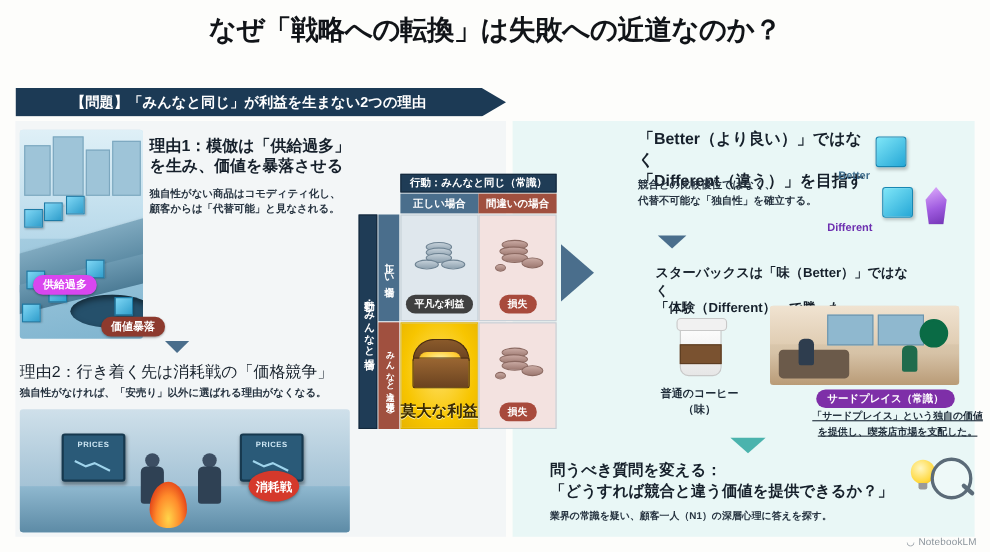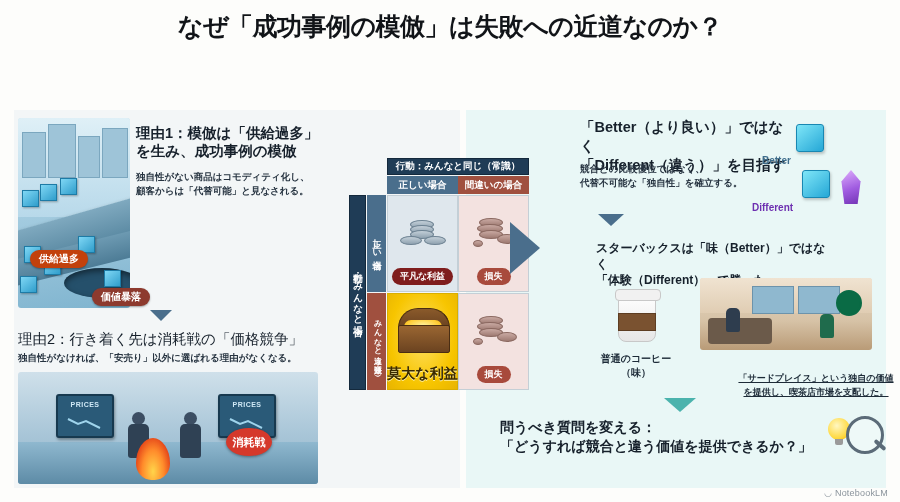--- a/index.html
+++ b/index.html
@@ -116,31 +116,31 @@
     position:absolute;left:118px;bottom:4px;width:34px;height:42px;
     background:radial-gradient(ellipse at 50% 80%,#ffd54a 0%,#ff8b2b 45%,#e03a16 80%);
     border-radius:50% 50% 45% 45%/60% 60% 40% 40%;
     filter:blur(.2px);
   }
   .badge{
     position:absolute;border-radius:11px;color:#fff;font-weight:bold;
     font-size:10px;padding:2px 9px;white-space:nowrap;
     box-shadow:0 1px 2px rgba(0,0,0,.35);
   }
-  .badge-blue{background:#c2410c;}
+  .badge-blue{background:#d946ef;}
   .badge-red{background:#8d3a2e;}
   .badge-round{
     position:absolute;width:46px;height:28px;border-radius:50%;
     background:#d5392b;color:#fff;font-size:11px;font-weight:bold;
     display:flex;align-items:center;justify-content:center;
     box-shadow:0 1px 3px rgba(0,0,0,.4);
   }
 
   
-  .matrix{position:absolute;left:326px;top:158px;width:180px;height:280px;margin-left:23px;}
+  .matrix{position:absolute;left:326px;top:158px;width:180px;height:280px;}
   .mx-top{
     position:absolute;left:38px;top:0;width:142px;height:17px;
     background:#1f3c56;color:#fff;font-size:9.5px;font-weight:bold;
     display:flex;align-items:center;justify-content:center;
     border:1px solid #14293c;box-sizing:border-box;
   }
   .mx-colh{
     position:absolute;top:18px;height:18px;
     font-size:9.5px;font-weight:bold;color:#fff;
     display:flex;align-items:center;justify-content:center;
@@ -172,21 +172,21 @@
   .cell.c11{left:38px;top:37px;width:71px;height:97px;background:#dfe7ed;}
   .cell.c12{left:109px;top:37px;width:71px;height:97px;background:#f3e2e0;}
   .cell.c21{left:38px;top:135px;width:71px;height:97px;
     background:radial-gradient(ellipse at 50% 45%,#ffe066 0%,#f7c500 65%,#e8b400 100%);
     border-color:#d9ae00;}
   .cell.c22{left:109px;top:135px;width:71px;height:97px;background:#f3e2e0;}
   .cell-pill{
     border-radius:9px;font-size:9px;font-weight:bold;color:#fff;
     padding:2px 8px;white-space:nowrap;
   }
-  .pill-navy{background:#7f1d1d;text-align:right;}
+  .pill-navy{background:#404040;text-align:right;}
   .pill-red{background:#a84a3c;}
   .cell-big{font-size:14px;font-weight:bold;color:#3a2a00;
     text-shadow:0 1px 0 #fff2a8;white-space:nowrap;}
   .coins{position:absolute;left:50%;top:16px;transform:translateX(-50%);}
   .coin{position:absolute;border-radius:50%;}
   .coin-g{background:linear-gradient(180deg,#c3cfd8,#8fa2b0);border:1px solid #6d8292;}
   .coin-r{background:linear-gradient(180deg,#c9a9a2,#9e7a72);border:1px solid #8a6860;}
   .chest{
     position:absolute;left:50%;top:14px;transform:translateX(-50%);
     width:50px;height:44px;
@@ -319,22 +319,23 @@
     position:absolute;right:12px;bottom:4px;
     font-size:9px;color:#8b949c;letter-spacing:.2px;
   }
   .wm .g{display:inline-block;margin-right:3px;}
 </style>
 </head>
 <body>
 
 <div class="page">
 
-  <div class="title">なぜ「成功事例の模倣」は失敗への近道なのか？</div>
-
+  <div class="title">なぜ「戦略への転換」は失敗への近道なのか？</div>
+
+  <div class="banner banner-left">【問題】「みんなと同じ」が利益を生まない2つの理由</div>
 
   <div class="panel-left"></div>
   <div class="panel-right"></div>
 
   <div class="illu1">
     <div class="sky"></div>
     <div class="bld" style="left:4px;top:14px;width:22px;height:44px;"></div>
     <div class="bld" style="left:30px;top:6px;width:26px;height:52px;"></div>
     <div class="bld" style="left:60px;top:18px;width:20px;height:40px;"></div>
     <div class="bld" style="left:84px;top:10px;width:24px;height:48px;"></div>
@@ -347,21 +348,21 @@
     <div class="cube" style="left:26px;top:140px;"></div>
     <div class="cube" style="left:2px;top:158px;"></div>
     <div class="hole"></div>
     <div class="cube" style="left:60px;top:118px;"></div>
     <div class="cube" style="left:86px;top:152px;"></div>
   </div>
   <div class="badge badge-blue" style="left:30px;top:250px;">供給過多</div>
   <div class="badge badge-red" style="left:92px;top:288px;">価値暴落</div>
 
   <div class="reason1-head" style="white-space:pre-line">理由1：模倣は「供給過多」
-を生み、成功事例の模倣</div>
+を生み、価値を暴落させる</div>
   <div class="reason1-sub" style="white-space:pre-line">独自性がない商品はコモディティ化し、
 顧客からは「代替可能」と見なされる。</div>
 
   <div class="down-arrow4"></div>
 
   <div class="reason2-head">理由2：行き着く先は消耗戦の「価格競争」</div>
   <div class="reason2-sub">独自性がなければ、「安売り」以外に選ばれる理由がなくなる。</div>
 
   <div class="illu2">
     <div class="water"></div>
@@ -469,27 +470,29 @@
 
   <div class="sb-img">
     <div class="wall"></div>
     <div class="win" style="left:52px;top:8px;width:40px;height:26px;"></div>
     <div class="win" style="left:98px;top:8px;width:40px;height:26px;"></div>
     <div class="sofa"></div>
     <div class="ppl" style="left:26px;bottom:18px;"></div>
     <div class="ppl" style="left:120px;bottom:12px;background:#1f6b4c;"></div>
     <div class="logo"></div>
   </div>
+  <div class="cap-pill">サードプレイス（常識）</div>
   <div class="cap-right" style="white-space:pre-line">「サードプレイス」という独自の価値
 を提供し、喫茶店市場を支配した。</div>
 
   <div class="down-arrow"></div>
 
   <div class="r-head3" style="white-space:pre-line">問うべき質問を変える：
 「どうすれば競合と違う価値を提供できるか？」</div>
+  <div class="r-sub3">業界の常識を疑い、顧客一人（N1）の深層心理に答えを探す。</div>
 
   <div class="bulb">
     <div class="glass"></div>
       <div class="base"></div>
   </div>
   <div class="magnifier">
     <div class="ring"></div>
       <div class="handle"></div>
   </div>
 

